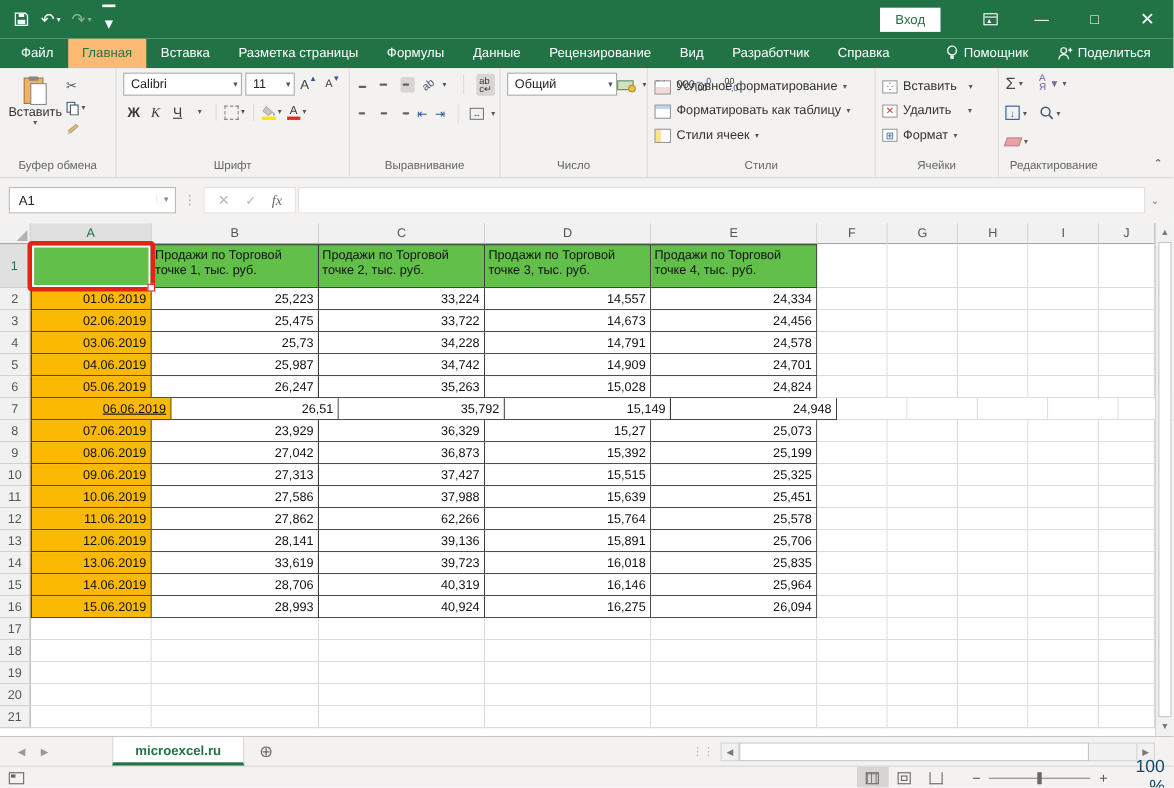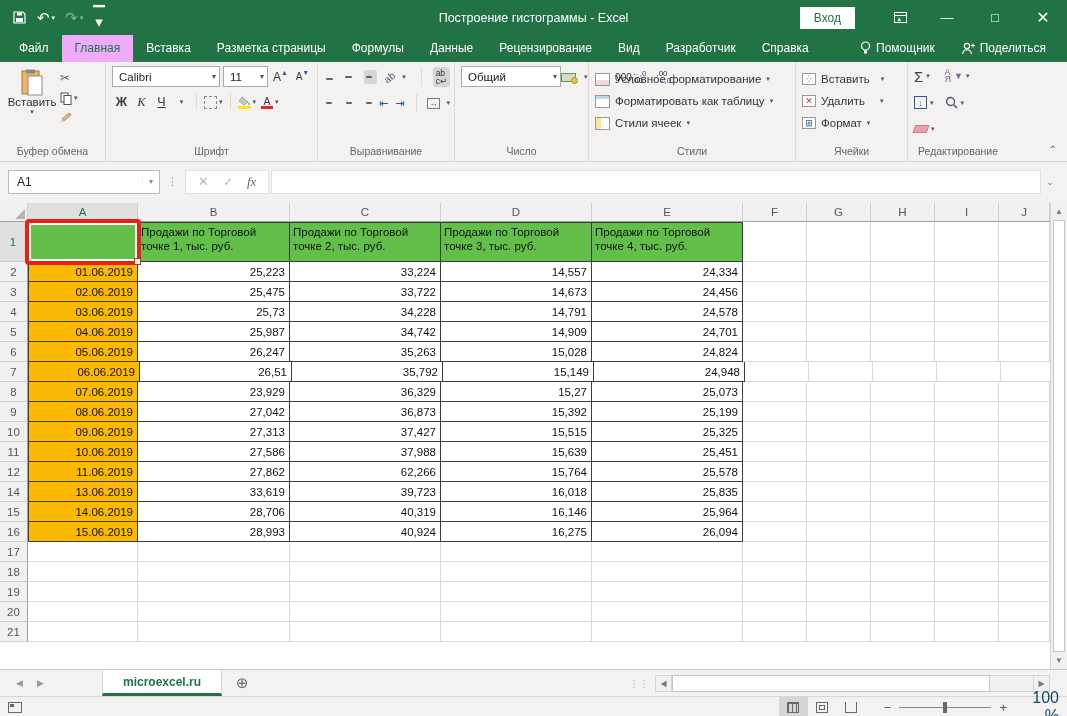--- a/index.html
+++ b/index.html
@@ -19,21 +19,21 @@
   .ribbon-opts { width:46px; height:100%; display:flex; align-items:center; justify-content:center; }
   .ro-icon { width:13px; height:11px; border:1px solid #fff; position:relative; }
   .ro-icon::before { content:""; position:absolute; left:0; right:0; top:2px; border-top:1px solid #fff; }
   .ro-icon::after { content:"▴"; position:absolute; left:3px; top:2px; font-size:7px; color:#fff; }
   .win-btn { width:48px; height:100%; display:flex; align-items:center; justify-content:center; font-size:13px; }
   .win-btn.close { font-size:16px; }
 
   
   .tabrow { height:27px; background:#217346; display:flex; align-items:flex-end; padding-left:6px; }
   .rtab { color:#fff; font-size:12px; padding:6px 13px 7px; cursor:default; white-space:nowrap; }
-  .rtab.active { background:#f0abfc; color:#217346; }
+  .rtab.active { background:#fdba74; color:#217346; }
   .tab-spacer { flex:1; }
   .rtab.with-icon { display:flex; align-items:center; gap:5px; }
 
   
   .ribbon { height:100px; background:#f3f2f1; border-bottom:1px solid #d8d6d4; display:flex; position:relative; }
   .rgroup { position:relative; border-right:1px solid #dedcda; display:flex; flex-direction:column; }
   .rg-body { flex:1; padding:4px 4px 0 6px; display:flex; }
   .rg-label { height:18px; font-size:10.5px; color:#666; text-align:center; line-height:16px; position:relative; }
   .bigbtn { width:52px; display:flex; flex-direction:column; align-items:center; font-size:11.5px; color:#333; padding-top:3px; }
   .bigbtn .dd { font-size:7px; color:#555; }
@@ -157,21 +157,20 @@
       <svg width="15" height="15" viewBox="0 0 15 15">
           <path d="M2 2h9l2 2v9H2z" fill="none" stroke="#fff" stroke-width="1.2"></path>
           <rect x="4" y="8" width="7" height="4" fill="#fff"></rect>
           <rect x="5" y="2.5" width="5" height="3" fill="#fff"></rect>
         </svg>
     </span>
     <span class="qbtn">↶<span class="dd">▾</span></span>
     <span class="qbtn dim">↷<span class="dd">▾</span></span>
     <span class="qbtn qat-custom">▔<br>▾</span>
   </div>
-  <div class="win-title">Построение гистограммы  -  Excel</div>
   <div class="title-right">
     <span class="signin-btn">Вход</span>
     <span class="ribbon-opts">
         <span class="ro-icon"></span>
       </span>
     <span class="win-btn">—</span>
     <span class="win-btn">□</span>
     <span class="win-btn close">✕</span>
   </div>
 </div>
@@ -545,21 +544,21 @@
         <div class="cell dark num" style="width: 151px; height: 20px;">15,028</div>
         <div class="cell dark num" style="width: 151px; height: 20px;">24,824</div>
         <div class="cell" style="width: 64px; height: 20px;"></div>
         <div class="cell" style="width: 64px; height: 20px;"></div>
         <div class="cell" style="width: 64px; height: 20px;"></div>
         <div class="cell" style="width: 64px; height: 20px;"></div>
         <div class="cell" style="width: 51px; height: 20px;"></div>
       </div>
       <div class="grow">
         <div class="rhcell" style="width: 28px; height: 20px;">7</div>
-        <div class="cell dark dleft orange date" style="width: 112px; height: 20px;">06.06.2019</div>
+        <div class="cell dark dleft orange date" style="width: 128px; height: 20px; text-decoration: underline;">06.06.2019</div>
         <div class="cell dark num" style="width: 152px; height: 20px;">26,51</div>
         <div class="cell dark num" style="width: 151px; height: 20px;">35,792</div>
         <div class="cell dark num" style="width: 151px; height: 20px;">15,149</div>
         <div class="cell dark num" style="width: 151px; height: 20px;">24,948</div>
         <div class="cell" style="width: 64px; height: 20px;"></div>
         <div class="cell" style="width: 64px; height: 20px;"></div>
         <div class="cell" style="width: 64px; height: 20px;"></div>
         <div class="cell" style="width: 64px; height: 20px;"></div>
         <div class="cell" style="width: 51px; height: 20px;"></div>
       </div>
@@ -615,20 +614,33 @@
         <div class="cell" style="width: 64px; height: 20px;"></div>
         <div class="cell" style="width: 51px; height: 20px;"></div>
       </div>
       <div class="grow">
         <div class="rhcell" style="width: 28px; height: 20px;">12</div>
         <div class="cell dark dleft orange date" style="width: 110px; height: 20px;">11.06.2019</div>
         <div class="cell dark num" style="width: 152px; height: 20px;">27,862</div>
         <div class="cell dark num" style="width: 151px; height: 20px;">62,266</div>
         <div class="cell dark num" style="width: 151px; height: 20px;">15,764</div>
         <div class="cell dark num" style="width: 151px; height: 20px;">25,578</div>
+        <div class="cell" style="width: 64px; height: 20px;"></div>
+        <div class="cell" style="width: 64px; height: 20px;"></div>
+        <div class="cell" style="width: 64px; height: 20px;"></div>
+        <div class="cell" style="width: 64px; height: 20px;"></div>
+        <div class="cell" style="width: 51px; height: 20px;"></div>
+      </div>
+      <div class="grow">
+        <div class="rhcell" style="width: 28px; height: 20px;">13</div>
+        <div class="cell dark dleft orange date" style="width: 110px; height: 20px;">12.06.2019</div>
+        <div class="cell dark num" style="width: 152px; height: 20px;">28,141</div>
+        <div class="cell dark num" style="width: 151px; height: 20px;">39,136</div>
+        <div class="cell dark num" style="width: 151px; height: 20px;">15,891</div>
+        <div class="cell dark num" style="width: 151px; height: 20px;">25,706</div>
         <div class="cell" style="width: 64px; height: 20px;"></div>
         <div class="cell" style="width: 64px; height: 20px;"></div>
         <div class="cell" style="width: 64px; height: 20px;"></div>
         <div class="cell" style="width: 64px; height: 20px;"></div>
         <div class="cell" style="width: 51px; height: 20px;"></div>
       </div>
       <div class="grow">
         <div class="rhcell" style="width: 28px; height: 20px;">14</div>
         <div class="cell dark dleft orange date" style="width: 110px; height: 20px;">13.06.2019</div>
         <div class="cell dark num" style="width: 152px; height: 20px;">33,619</div>

